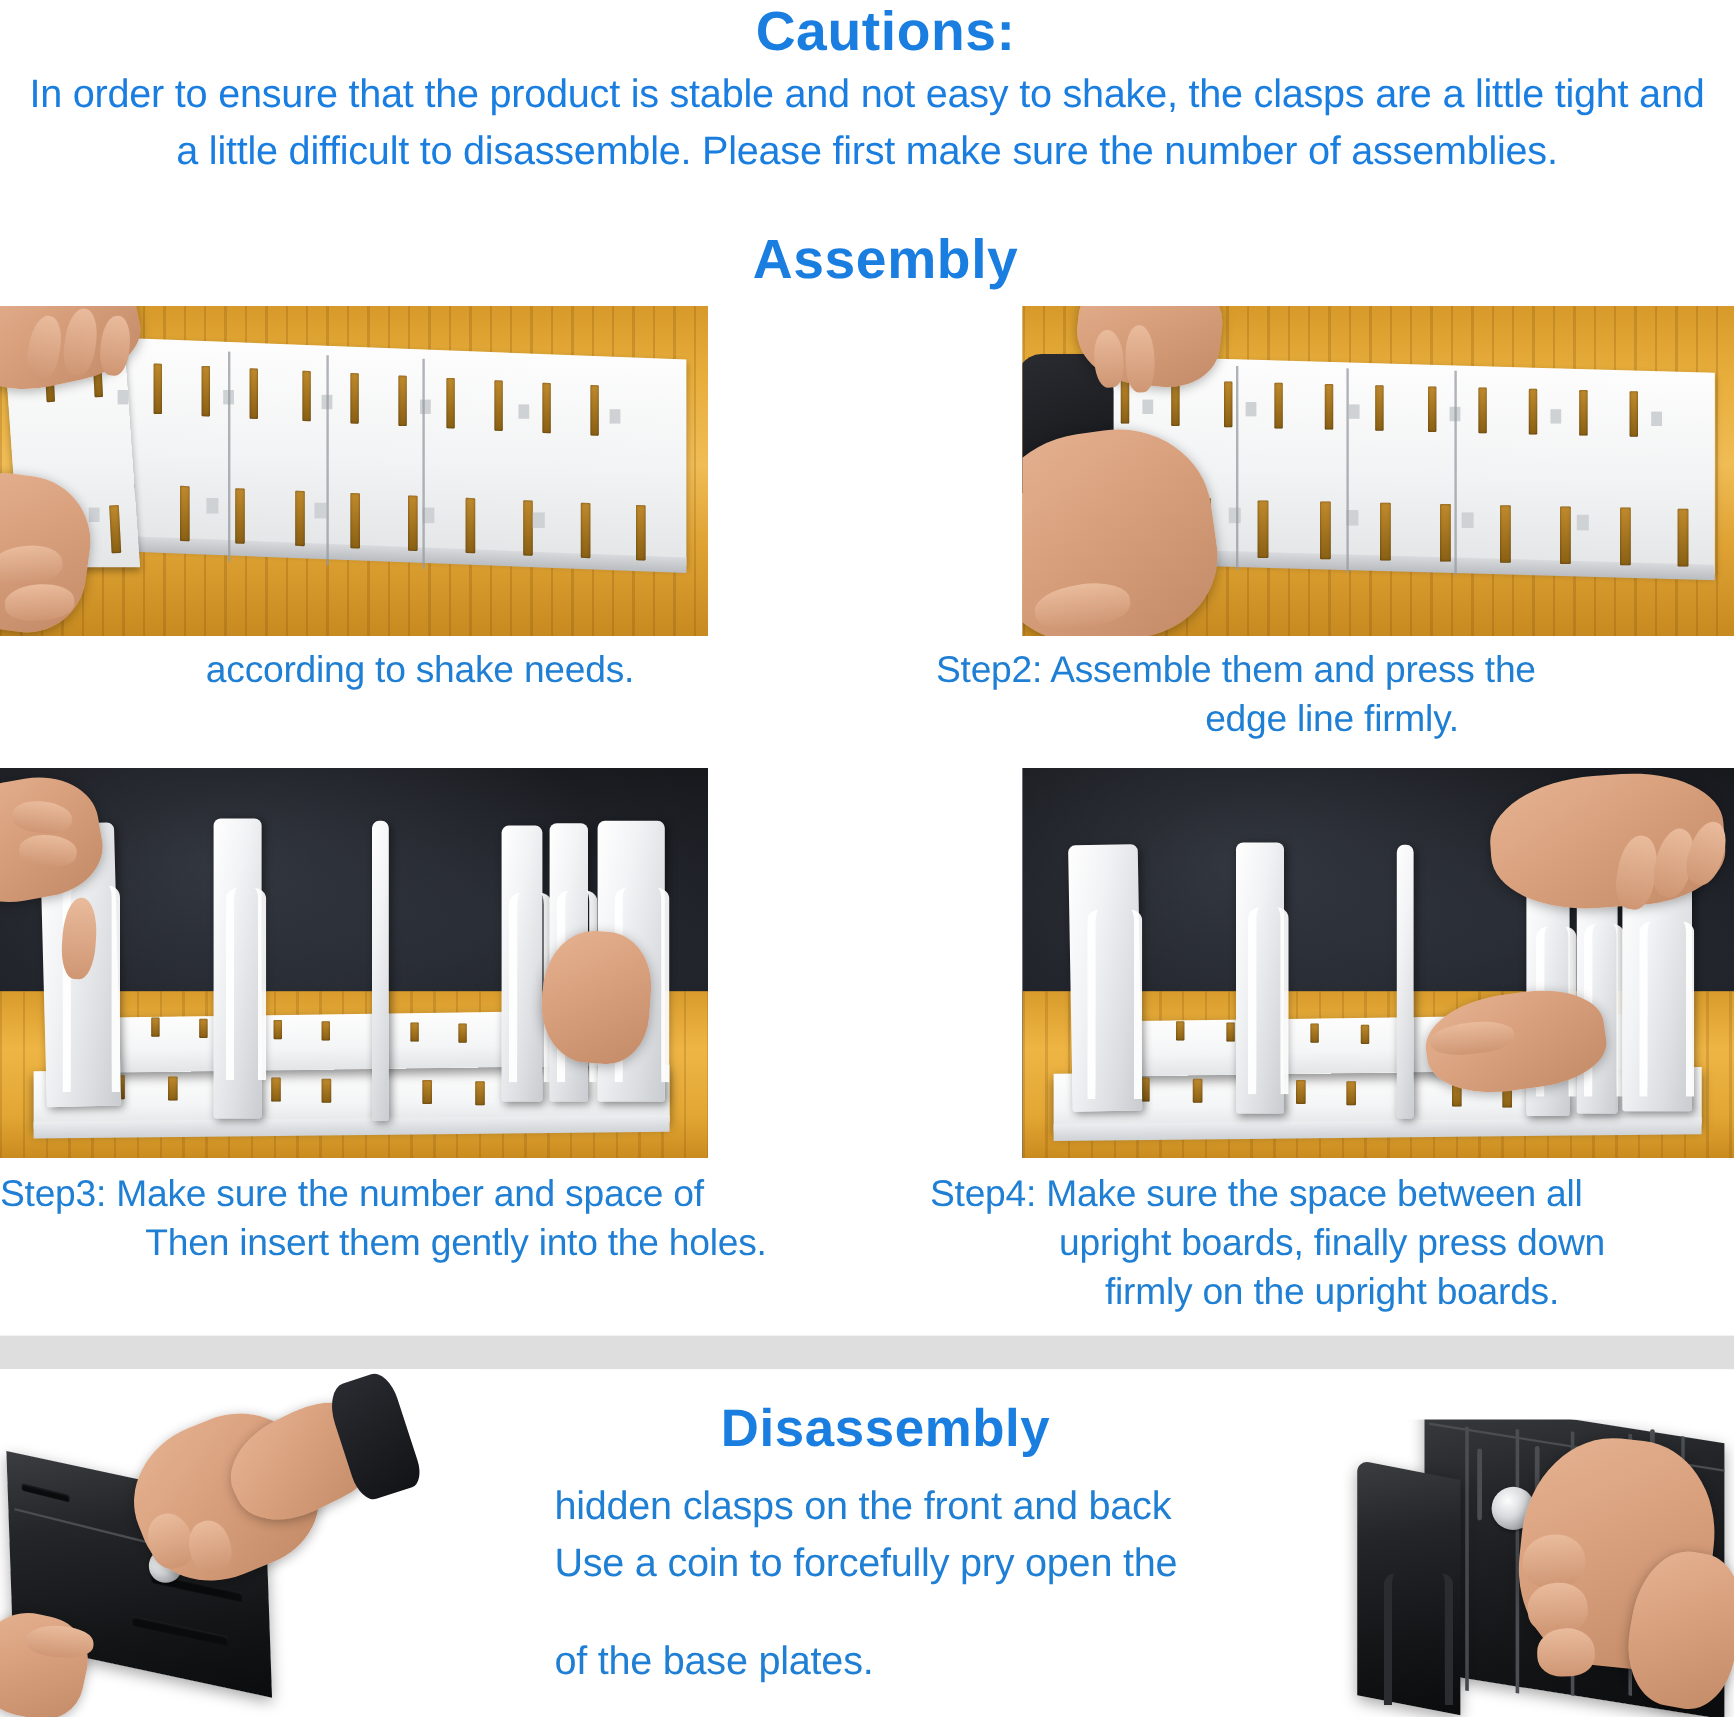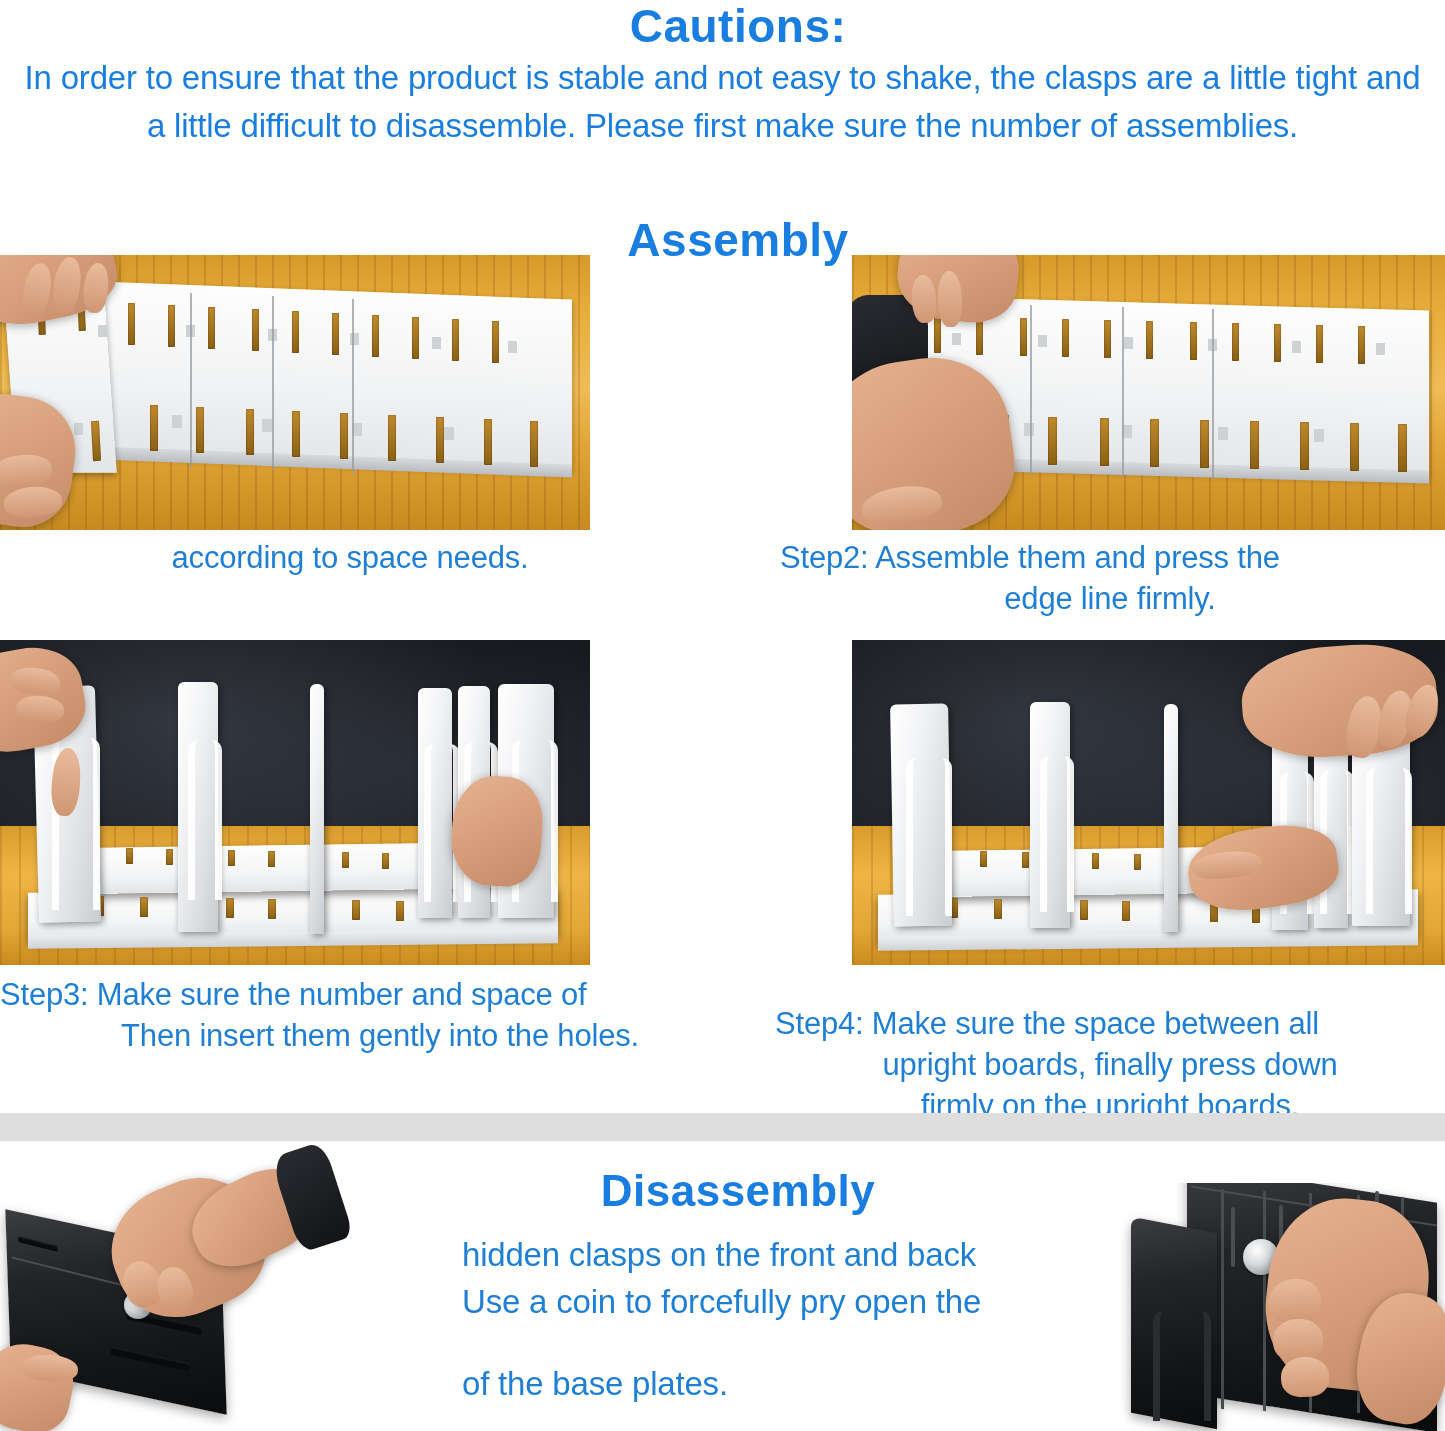--- a/index.html
+++ b/index.html
@@ -171,21 +171,21 @@
 </head>
 <body>
 
 <div class="page">
 
   <div class="cautions">
     <div class="heading cautions-title">Cautions:</div>
     <div class="cautions-body">In order to ensure that the product is stable and not easy to shake, the clasps are a little tight and a little difficult to disassemble. Please first make sure the number of assemblies.</div>
   </div>
 
-  <div style="position:absolute;left:0;top:186px;width:1445px;margin-top:24px;" class="assembly-head">
+  <div style="position:absolute;left:0;top:186px;width:1445px;" class="assembly-head">
     <div class="heading assembly-title">Assembly</div>
   </div>
 
   <div class="photo wood" style="left:0;top:255px;width:590px;height:275px;">
 
       <div class="plate" style="left:72px;top:35px;width:500px;height:172px;
            transform:skewY(2.2deg);"></div>
       <div class="plate-edge" style="left:72px;top:200px;width:500px;height:13px;transform:skewY(2.2deg);"></div>
 
       <div class="slot" style="left:128px;top:48px;width:7px;height:42px;transform:skewY(2deg);"></div>
@@ -287,21 +287,21 @@
       <div class="hand" style="left:46px;top:-30px;width:120px;height:96px;transform:rotate(6deg);"></div>
       <div class="finger" style="left:60px;top:20px;width:24px;height:48px;transform:rotate(-4deg);"></div>
       <div class="finger" style="left:86px;top:16px;width:24px;height:56px;transform:rotate(-2deg);"></div>
 
       <div class="hand" style="left:-30px;top:105px;width:190px;height:175px;transform:rotate(-8deg);"></div>
       <div class="finger" style="left:10px;top:232px;width:80px;height:36px;transform:rotate(-8deg);"></div>
   </div>
 
   <div class="cap-box" style="left:0;top:538px;width:700px;">
       <div class="caption">
-        <span class="l2">according to space needs.</span>
+        <span class="l2">according to shake needs.</span>
       </div>
   </div>
 
   <div class="cap-box" style="left:780px;top:538px;width:660px;">
       <div class="caption">
         <span class="l1">Step2: Assemble them and press the</span>
         <span class="l2">edge line firmly.</span>
       </div>
   </div>
 
@@ -396,21 +396,21 @@
       <div class="finger" style="left:340px;top:212px;width:70px;height:26px;transform:rotate(-6deg);"></div>
   </div>
 
   <div class="cap-box" style="left:0;top:975px;width:760px;">
       <div class="caption">
         <span class="l1">Step3: Make sure the number and space of</span>
         <span class="l3">Then insert them gently into the holes.</span>
       </div>
   </div>
 
-  <div class="cap-box" style="left:775px;top:975px;width:670px;margin-top:29px;">
+  <div class="cap-box" style="left:775px;top:975px;width:670px;">
       <div class="caption">
         <span class="l1">Step4: Make sure the space between all</span>
         <span class="l2">upright boards, finally press down</span>
         <span class="l3">firmly on the upright boards.</span>
       </div>
   </div>
 
   <div class="divider-band" style="top:1113px;"></div>
 
   <div style="position:absolute;left:0;top:1168px;width:1445px;">

